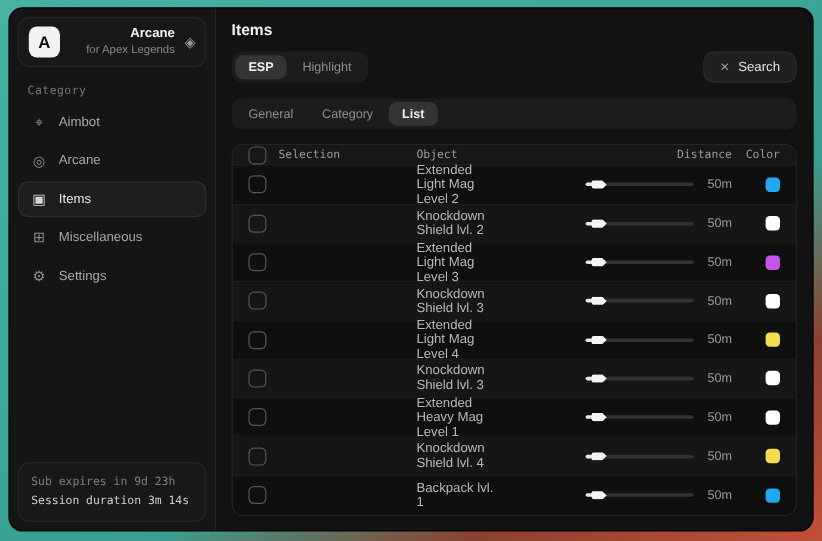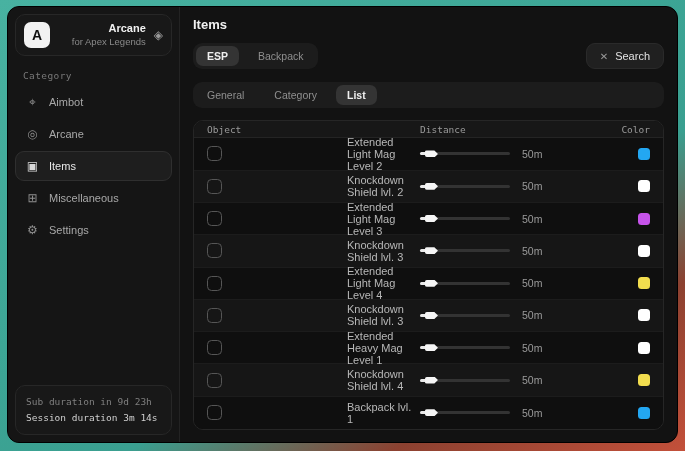--- a/index.html
+++ b/index.html
@@ -47,21 +47,21 @@
     margin:7px; padding:8px 10px; border:1px solid #272727; border-radius:10px;
     background:#181818; font-family:"DejaVu Sans Mono", monospace; line-height:1.7;
   }
   .status-line1 { color:#7f7f7f; font-size:9.5px; }
   .status-line2 { color:#cfcfcf; font-size:9.5px; }
   
   .main { flex:1; padding:10px 13px 12px 13px; display:flex; flex-direction:column; }
   .page-title { color:#f2f2f2; font-size:13px; font-weight:bold; }
   .row-controls { display:flex; align-items:center; justify-content:space-between; margin-top:11px; }
   .seg {
-    display:inline-flex; background:#1c1c1c; border-radius:9px; padding:3px; gap:8px;
+    display:inline-flex; background:#1c1c1c; border-radius:9px; padding:3px; gap:2px;
   }
   .seg-btn {
     padding:4px 11px; border-radius:7px; font-size:10.5px; color:#8f8f8f; cursor:pointer;
     background:transparent; border:none; font-family:inherit;
   }
   .seg-btn.active { background:#343434; color:#f0f0f0; font-weight:bold; }
   .search-btn {
     display:inline-flex; align-items:center; gap:7px; background:#202020; border:1px solid #2a2a2a;
     border-radius:9px; padding:6px 13px; cursor:pointer; font-family:inherit;
   }
@@ -78,21 +78,21 @@
     height:30px; background:#171717; border-bottom:1px solid #242424;
     font-family:"DejaVu Sans Mono", monospace; font-size:9.5px; color:#9a9a9a;
   }
   .t-body .t-row:nth-child(odd) { background:#0f0f0f; }
   .t-body .t-row:nth-child(even) { background:#161616; }
   .t-body .t-row { border-bottom:1px solid #1c1c1c; }
   .t-body .t-row:last-child { border-bottom:none; }
   .cell-select { width:140px; display:flex; align-items:center; gap:10px; }
   .cell-object { flex:1; color:#b8b8b8; font-size:11px; }
   .t-head .cell-object { color:#9a9a9a; font-size:9.5px; }
-  .cell-distance { width:190px; display:flex; align-items:center; gap:12px; }
+  .cell-distance { width:190px; display:flex; align-items:center; gap:12px;justify-content:flex-end; }
   .cell-color { width:40px; display:flex; justify-content:flex-end; }
   .t-head .cell-distance { color:#9a9a9a; }
   .checkbox {
     width:15px; height:15px; border:1.5px solid #565656; border-radius:4.5px;
     background:transparent; cursor:pointer;
   }
   .slider { position:relative; width:90px; height:3px; background:#333; border-radius:2px; cursor:pointer; }
   .slider .fill { position:absolute; left:0; top:0; height:3px; width:7px; background:#e8e8e8; border-radius:2px; }
   .slider .thumb {
     position:absolute; left:5px; top:-2px; width:13px; height:7px; background:#f5f5f5;
@@ -141,50 +141,54 @@
 
   <div class="nav-item">
     <span class="nav-ic">⚙</span>
     <span class="nav-label">Settings</span>
   </div>
 </div>
 
     <div class="sidebar-spacer"></div>
 
     <div class="status-card">
-      <div class="status-line1">Sub duration in 9d 23h</div>
+      <div class="status-line1">Sub expires in 9d 23h</div>
       <div class="status-line2">Session duration 3m 14s</div>
     </div>
   </div>
 
   <div class="main">
     <div class="page-title">Items</div>
 
     <div class="row-controls">
       <div class="seg" id="mode-tabs">
   <button class="seg-btn active">ESP</button>
 
-  <button class="seg-btn">Backpack</button>
+  <button class="seg-btn">Highlight</button>
 </div>
       <button class="search-btn">
         <span class="search-x">✕</span>
         <span class="search-label">Search</span>
       </button>
     </div>
 
     <div class="seg view-tabs" id="view-tabs">
   <button class="seg-btn">General</button>
 
   <button class="seg-btn">Category</button>
 
   <button class="seg-btn active">List</button>
 </div>
 
     <div class="table-card">
       <div class="t-row t-head">
+        <div class="cell-select">
+          <div class="checkbox"></div>
+          <span>Selection</span>
+        </div>
         <div class="cell-object">Object</div>
         <div class="cell-distance">
           <span>Distance</span>
         </div>
         <div class="cell-color">
           <span>Color</span>
         </div>
       </div>
       <div class="t-body" id="t-body">
   <div class="t-row">

